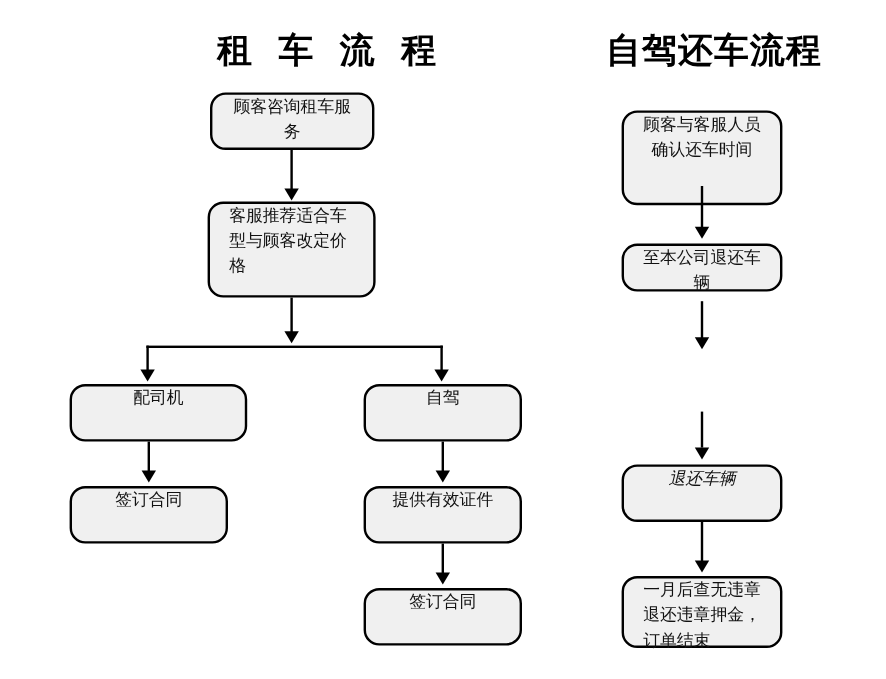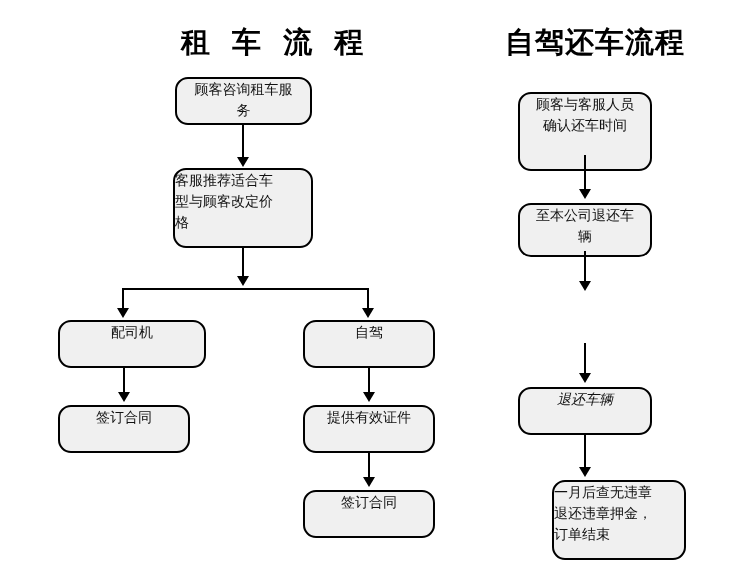--- a/index.html
+++ b/index.html
@@ -64,21 +64,21 @@
     font-family: "DejaVu Sans", "Liberation Sans", sans-serif;
   }
   .node .node-text {
     display: block;
     width: 100%;
     padding: 0 12px;
     box-sizing: border-box;
     white-space: pre-line;
   }
   .node.center .node-text { text-align: center; }
-  .node.leftalign .node-text { text-align: left; padding-left: 0; }
+  .node.leftalign .node-text { text-align: left; padding-left: 16px; }
 
   
   .vline {
     position: absolute;
     width: 2px;
     background: #000000;
   }
   .hline {
     position: absolute;
     height: 2px;
@@ -156,37 +156,37 @@
   <div class="chart-title" id="title-right">自驾还车流程</div>
 
   <div class="node center" id="ret-1" style="left:518px; top:92px; width:134px; height:79px;">
     <span class="node-text">顾客与客服人员
 确认还车时间</span>
   </div>
 
   <div class="vline" style="left:584px; top:155px; height:36px;"></div>
   <div class="arrowhead" style="left:579px; top:189px;"></div>
 
-  <div class="node center" id="ret-2" style="left:518px; top:203px; width:134px; height:54px;">
+  <div class="node center" id="ret-2" style="left:518px; top:203px; width:134px; height:40px;">
     <span class="node-text">至本公司退还车辆</span>
   </div>
 
   <div class="vline" style="left:584px; top:251px; height:32px;"></div>
   <div class="arrowhead" style="left:579px; top:281px;"></div>
 
 
   <div class="vline" style="left:584px; top:343px; height:30px;"></div>
   <div class="arrowhead" style="left:579px; top:373px;"></div>
 
   <div class="node center" id="ret-4" style="left:518px; top:387px; width:134px; height:48px;font-style:italic;">
     <span class="node-text">退还车辆</span>
   </div>
 
   <div class="vline" style="left:584px; top:435px; height:34px;"></div>
   <div class="arrowhead" style="left:579px; top:467px;"></div>
 
-  <div class="node leftalign" id="ret-5" style="left:518px; top:480px; width:134px; height:80px;margin-left:34px;">
+  <div class="node leftalign" id="ret-5" style="left:518px; top:480px; width:134px; height:60px;">
     <span class="node-text">一月后查无违章
 退还违章押金，
 订单结束</span>
   </div>
 
 </div>
 
 </body></html>

